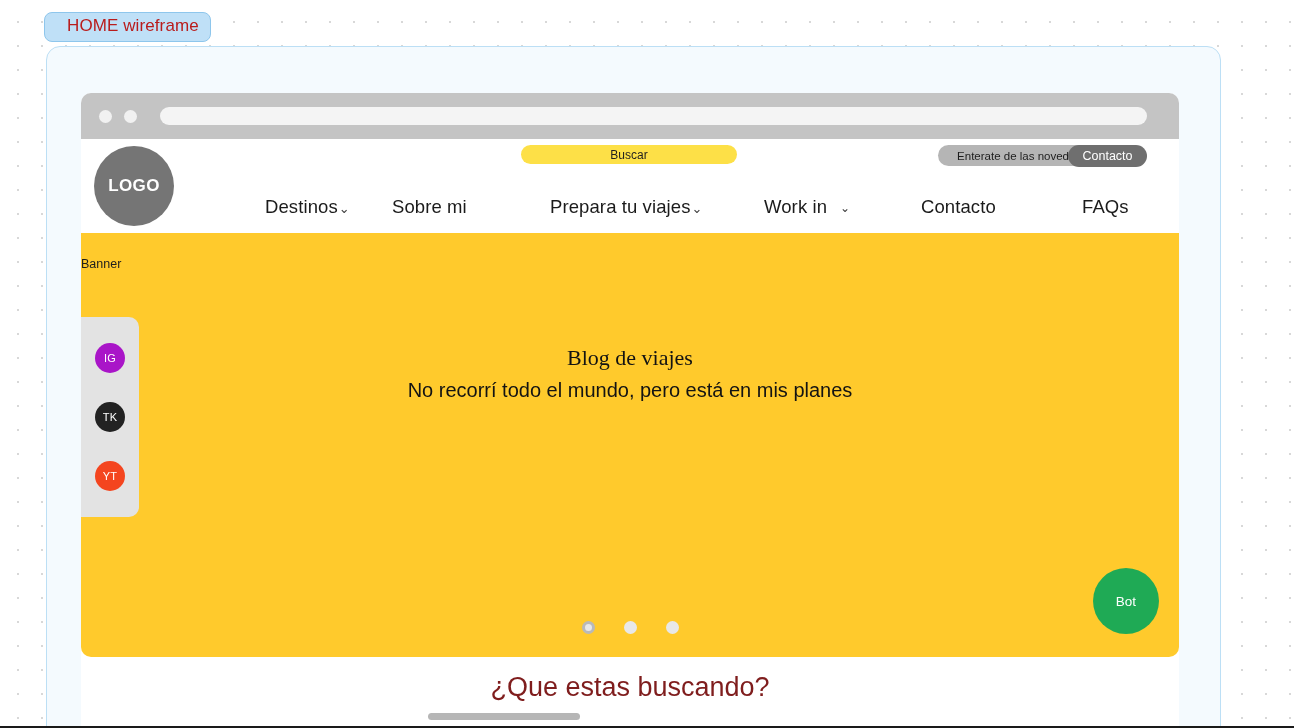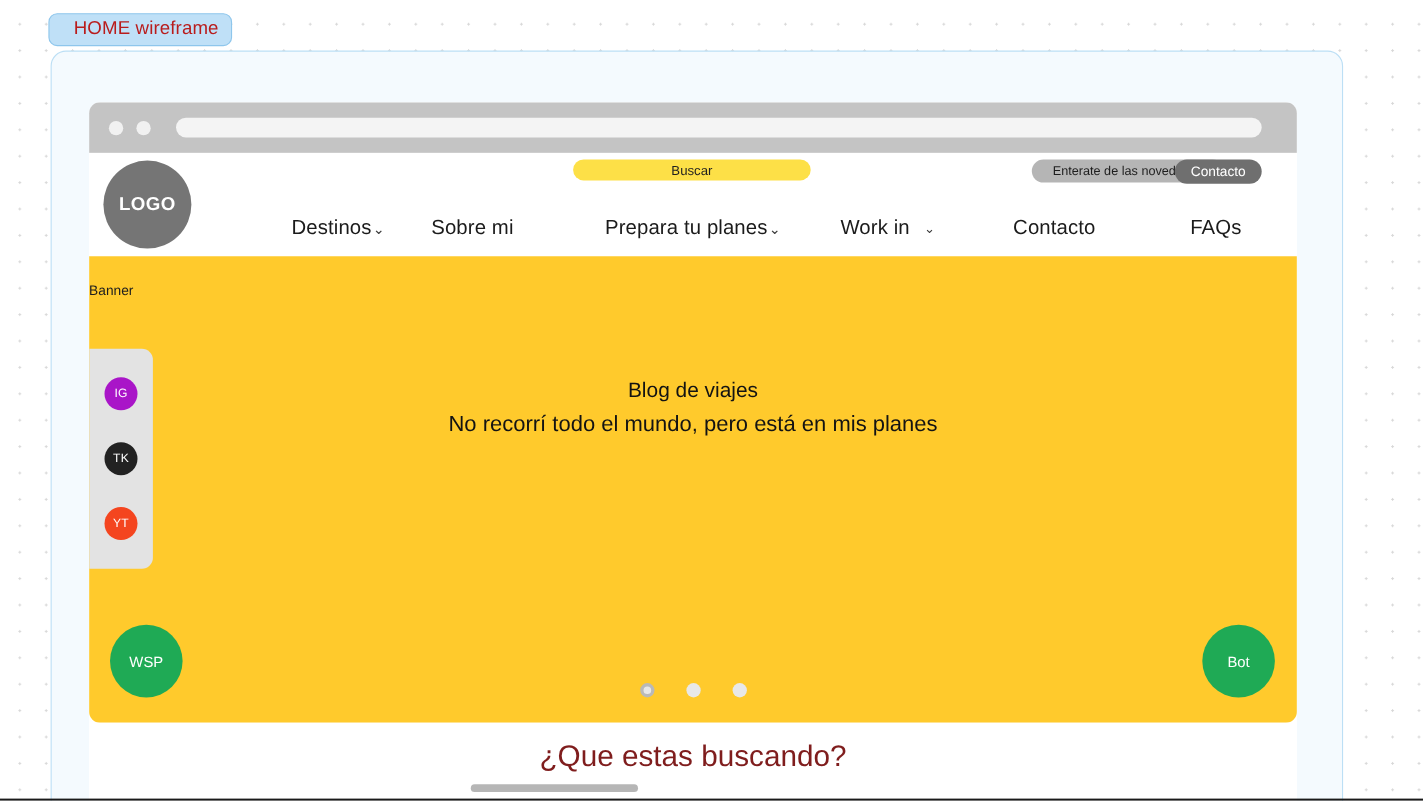--- a/index.html
+++ b/index.html
@@ -207,21 +207,21 @@
     color: #1e1e1e;
   }
 
   .hero {
     position: absolute;
     left: 0; right: 0;
     top: 112px;
     text-align: center;
     color: #131313;
   }
-  .hero-kicker { font-size: 19px; margin-bottom: 8px; }
+  .hero-kicker { font-size: 22px; margin-bottom: 8px; font-family: Liberation Serif, serif; }
   .hero-title { font-size: 33px; font-weight: bold; letter-spacing: -0.2px; }
   .hero-sub { font-size: 20px; margin-top: 3px; }
 
   .social-panel {
     position: absolute;
     left: 0;
     top: 84px;
     width: 58px;
     height: 200px;
     background: #e3e3e3;
@@ -354,21 +354,21 @@
         <div class="nav-item" style="left:140px; top:0;margin-left:44px;">
           <span>Destinos</span>
           <span class="chev">⌄</span>
         </div>
 
         <div class="nav-item" style="left:311px; top:0;">
           <span>Sobre mi</span>
         </div>
 
         <div class="nav-item" style="left:469px; top:0;">
-          <span>Prepara tu planes</span>
+          <span>Prepara tu viajes</span>
           <span class="chev">⌄</span>
         </div>
 
         <div class="nav-item" style="left:683px; top:0;">
           <span>Work in</span>
           <span class="chev spaced">⌄</span>
         </div>
 
         <div class="nav-item" style="left:840px; top:0;">
           <span>Contacto</span>
@@ -388,21 +388,20 @@
         <div class="social-badge" style="background:#a915c8;">IG</div>
         <div class="social-badge" style="background:#222222;">TK</div>
         <div class="social-badge" style="background:#f4451f;">YT</div>
       </div>
 
       <div class="hero">
         <div class="hero-kicker">Blog de viajes</div>
         <div class="hero-sub">No recorrí todo el mundo, pero está en mis planes</div>
       </div>
 
-      <div class="float-btn wsp">WSP</div>
 
       <div class="float-btn bot">Bot</div>
 
       <div class="dots">
         <span class="dot active"></span>
         <span class="dot"></span>
         <span class="dot"></span>
       </div>
     </div>
 

